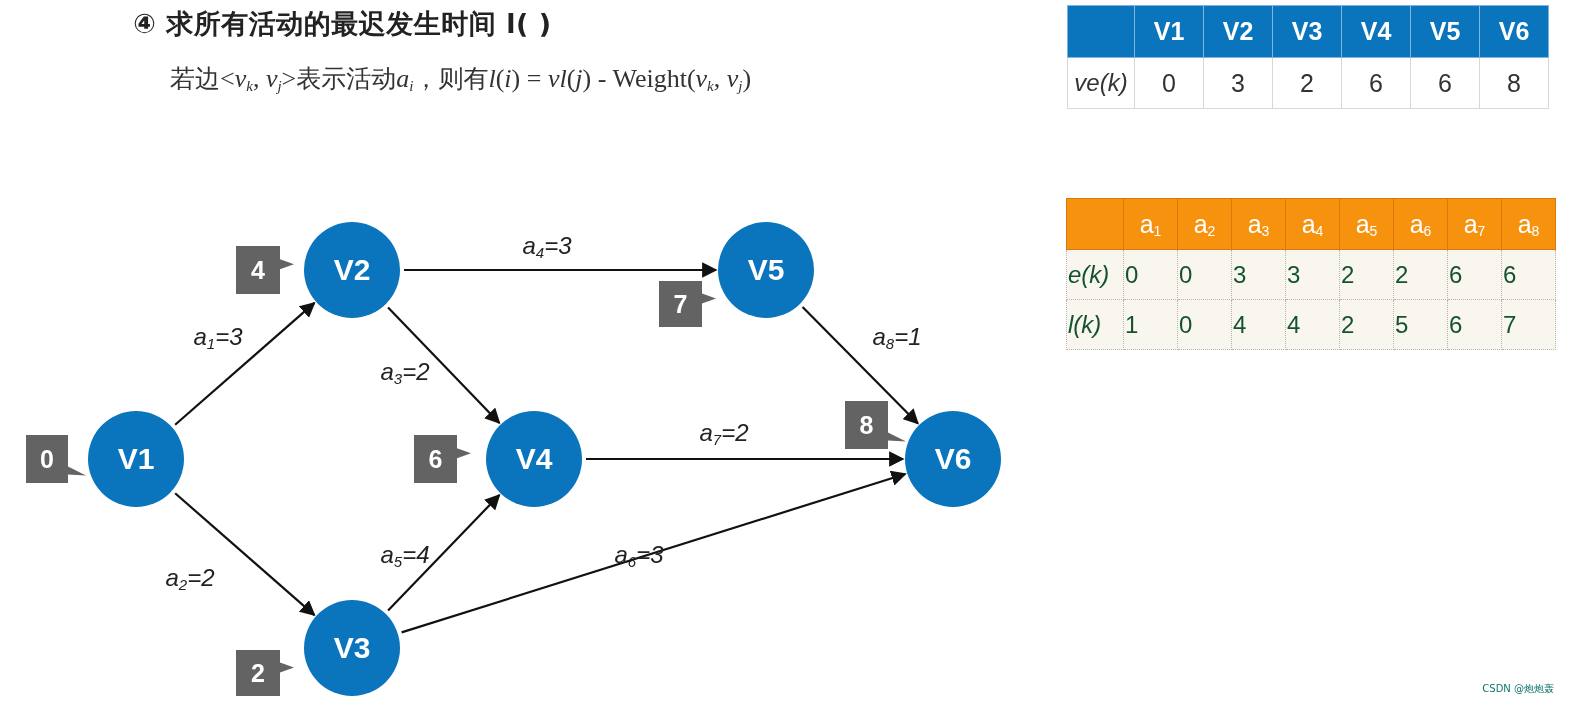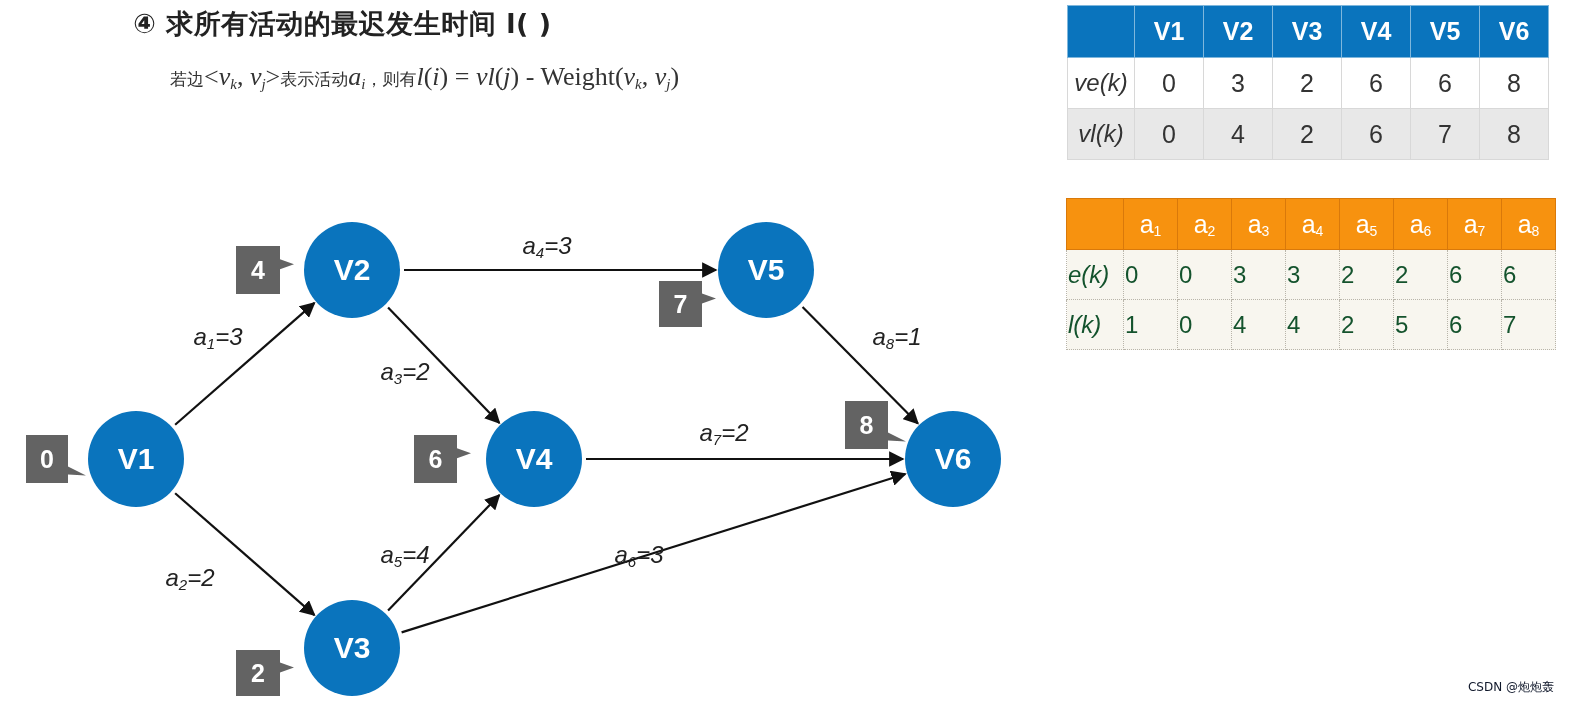--- a/index.html
+++ b/index.html
@@ -1,40 +1,40 @@
 <!DOCTYPE html>
 <html><head>
 <meta charset="utf-8">
 <style>
   html, body { margin:0; padding:0; background:#ffffff; }
   body { width:1594px; height:714px; position:relative; overflow:hidden; font-family:"Liberation Sans", "DejaVu Sans", sans-serif; }
   .title { position:absolute; left:133px; top:6px; font-size:27px; font-weight:bold; color:#222; letter-spacing:0.5px; font-family:"DejaVu Sans", sans-serif;text-align:right; }
   .formula { position:absolute; left:170px; top:62px; font-size:26px; color:#333; font-family:"Liberation Serif", "DejaVu Serif", serif; white-space:nowrap; }
-  .formula .zh { font-family:"DejaVu Sans", sans-serif; font-size:17px; }
+  .formula .zh { font-family:"DejaVu Sans", sans-serif; font-size:25px; }
   .formula i { font-style:italic; }
   .formula sub { font-size:15px; vertical-align:-4px; }
 
   #graph { position:absolute; left:0; top:0; }
 
   table.vt { position:absolute; left:1067px; top:5px; border-collapse:collapse; font-family:"Liberation Sans", sans-serif; }
   table.vt th { background:#0a74bd; color:#fff; font-weight:bold; font-size:25px; height:49px; width:66px; border:1px solid #7fb7dc; }
   table.vt th.corner { width:64px; }
   table.vt td { font-size:25px; color:#333; text-align:center; height:48px; border:1px solid #d8d8d8; }
   table.vt tr.r0 td { background:#ffffff; }
   table.vt tr.r1 td { background:#e8e8e8; }
   table.vt td.rowhead { font-style:italic; font-size:24px; }
 
   table.at { position:absolute; left:1066px; top:198px; border-collapse:collapse; font-family:"Liberation Sans", sans-serif; }
   table.at th { background:#f7920f; color:#fff; font-weight:normal; font-size:25px; height:48px; width:51px; border:1px solid #d9790a;margin-top:34px; }
   table.at th.corner { width:54px; }
   table.at th sub { font-size:14px; vertical-align:-3px; }
   table.at td { background:#f8f6ef; font-size:24px; color:#14532d; text-align:left; height:47px; border:1px dotted #b9b5aa; }
   table.at td.rowhead { font-style:italic; }
 
-  .watermark { position:absolute; right:40px; bottom:18px; font-size:12px; color:#0f172a; font-family:"DejaVu Sans", sans-serif; }
+  .watermark { position:absolute; right:40px; bottom:18px; font-size:10px; color:#0f766e; font-family:"DejaVu Sans", sans-serif; }
 </style>
 </head>
 <body>
 
 <div class="title">④ 求所有活动的最迟发生时间 l( )</div>
 
 <div class="formula">
   <span class="zh">若边</span><span>&lt;<i>v</i><sub><i>k</i></sub>, <i>v</i><sub><i>j</i></sub>&gt;</span><span class="zh">表示活动</span><span><i>a</i><sub><i>i</i></sub></span><span class="zh">，则有</span><span><i>l</i>(<i>i</i>) = <i>vl</i>(<i>j</i>) - Weight(<i>v</i><sub><i>k</i></sub>, <i>v</i><sub><i>j</i></sub>)</span>
 </div>
 
@@ -117,29 +117,20 @@
   <tbody>
     <tr class="r0">
       <td class="rowhead">ve(k)</td>
       <td>0</td>
       <td>3</td>
       <td>2</td>
       <td>6</td>
       <td>6</td>
       <td>8</td>
     </tr>
-    <tr class="r1">
-      <td class="rowhead">vl(k)</td>
-      <td>0</td>
-      <td>4</td>
-      <td>2</td>
-      <td>6</td>
-      <td>7</td>
-      <td>8</td>
-    </tr>
   </tbody>
 </table>
 
 <table class="at">
   <thead>
     <tr id="at-head">
       <th class="corner"></th>
     <th><span>a</span><sub>1</sub></th>
         <th><span>a</span><sub>2</sub></th>
         <th><span>a</span><sub>3</sub></th>

